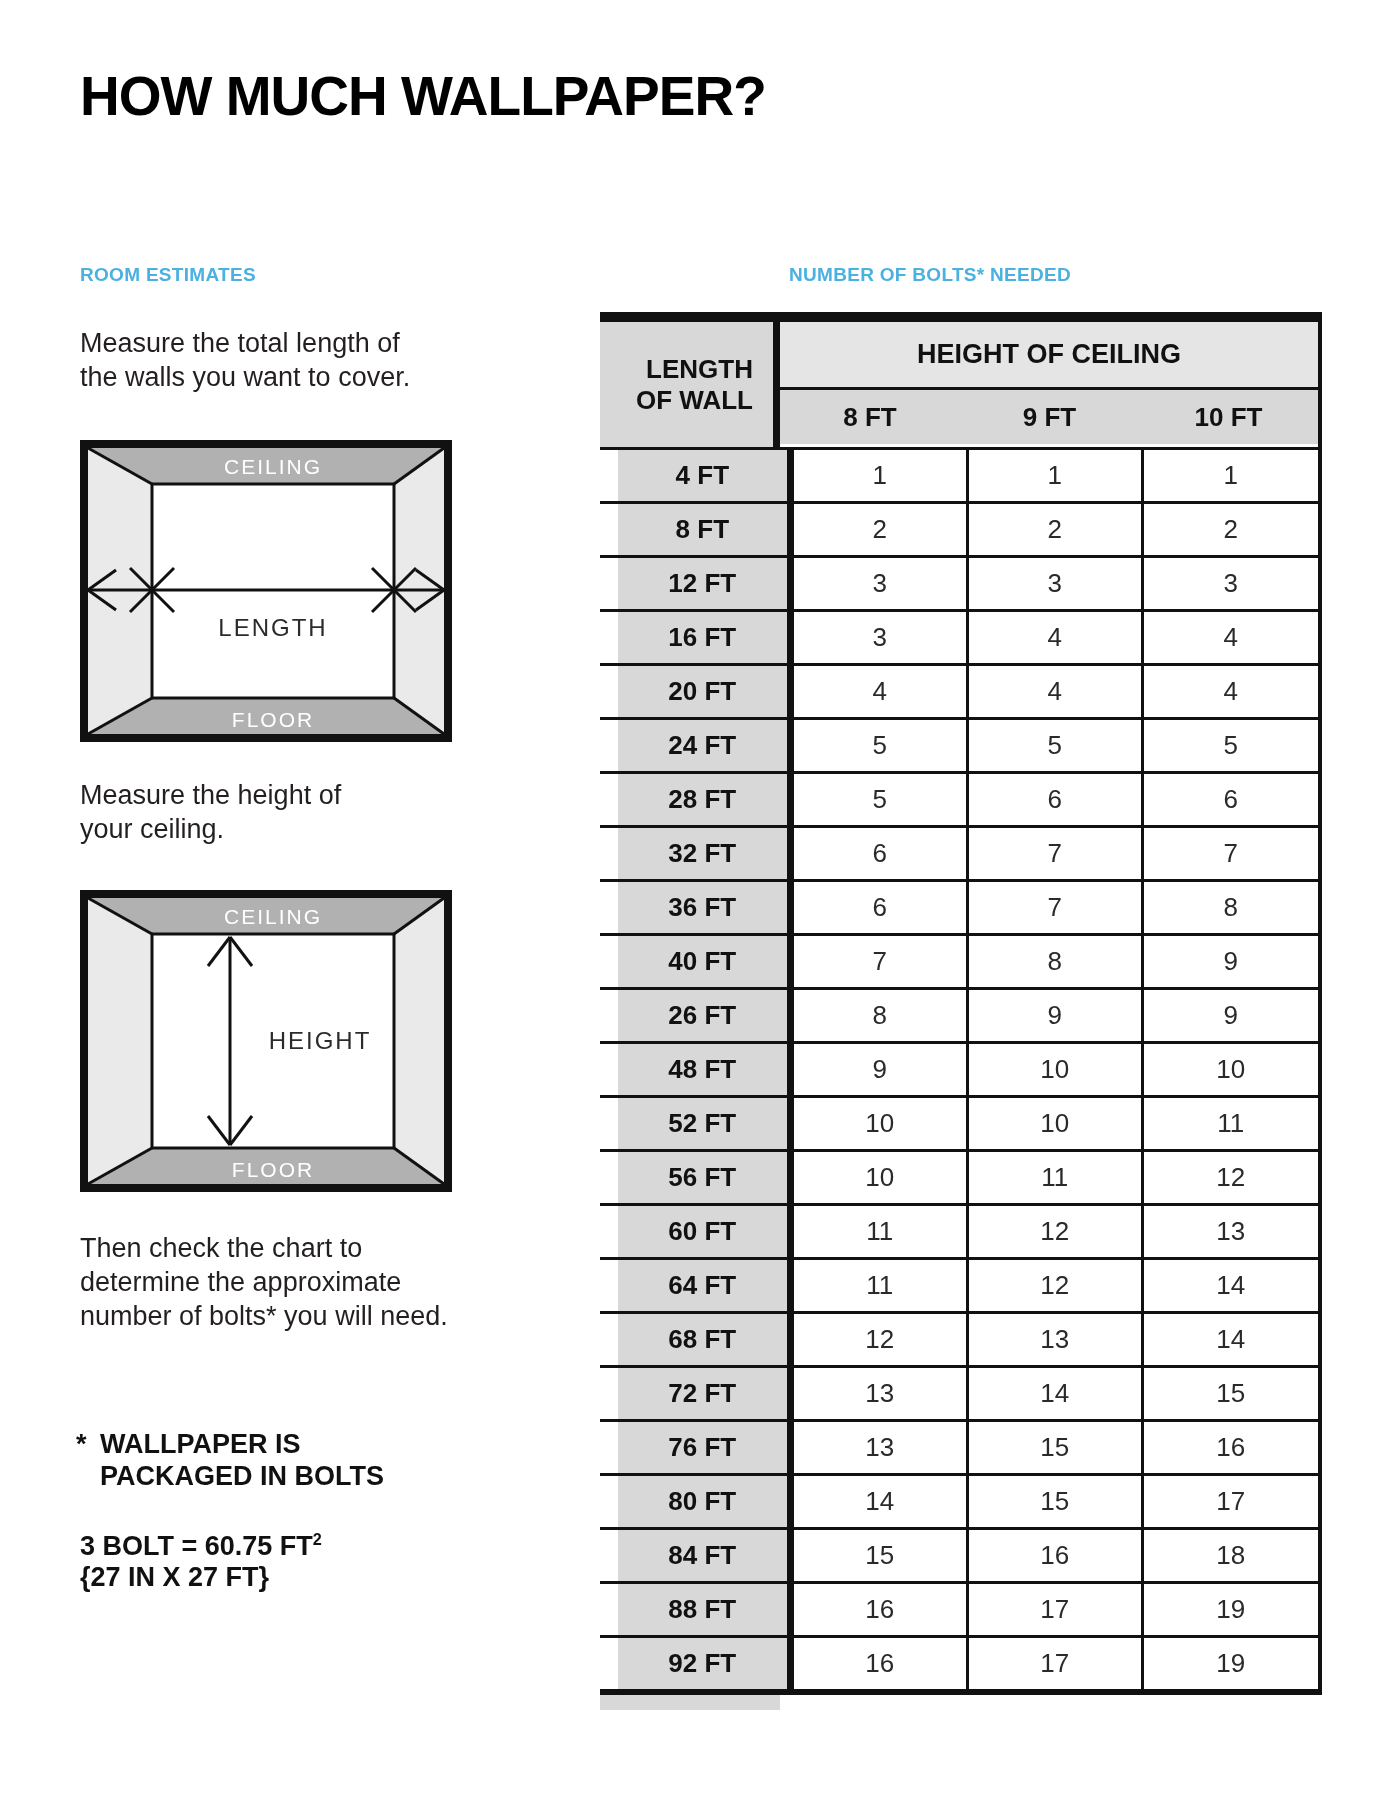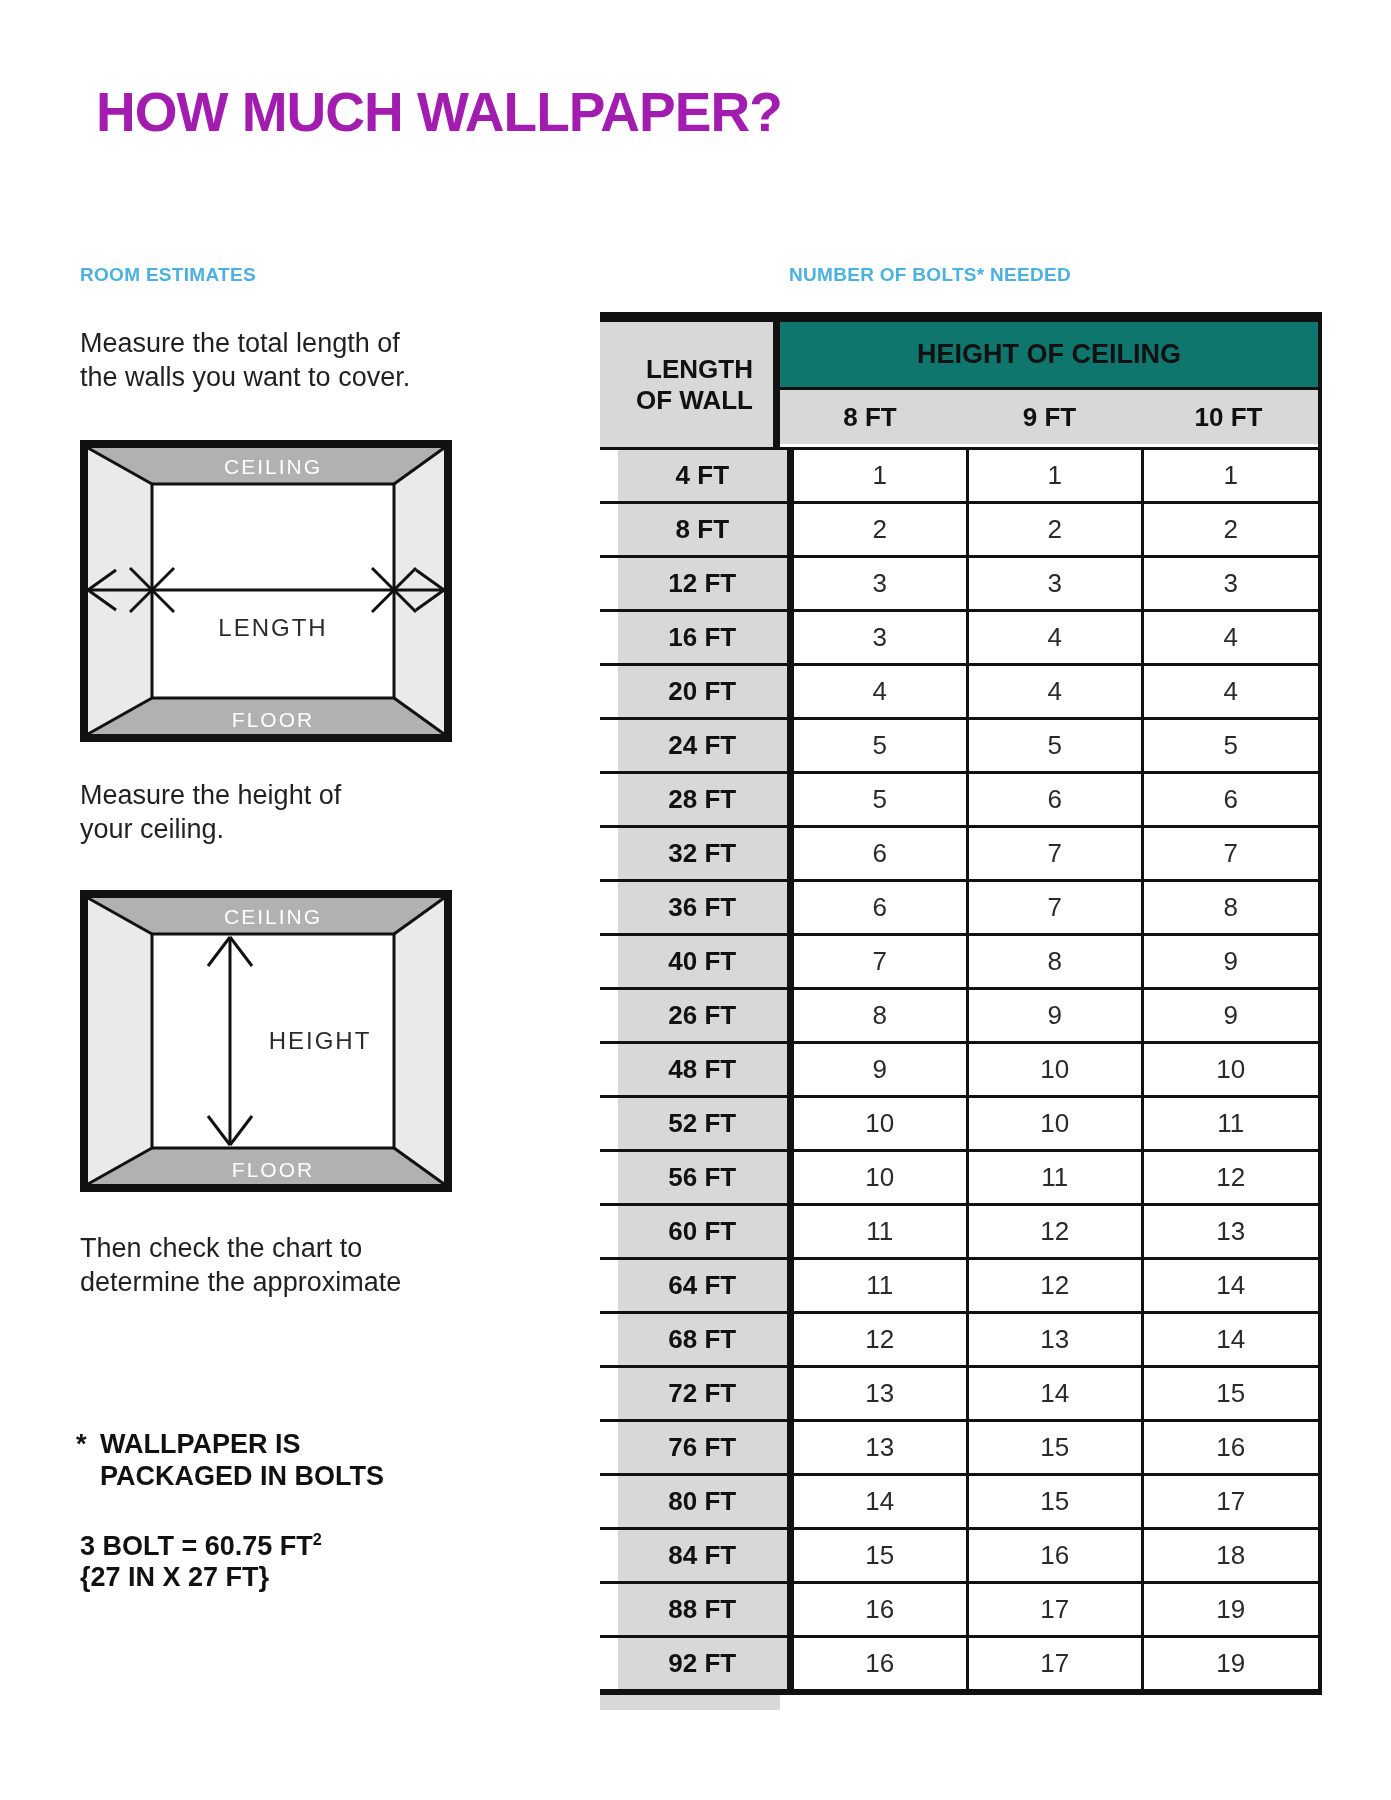--- a/index.html
+++ b/index.html
@@ -1,22 +1,22 @@
 <!DOCTYPE html>
 <html><head>
 <meta charset="utf-8">
 <style>
   html,body { margin:0; padding:0; background:#ffffff; }
   .page {
     position:relative; width:1391px; height:1800px; background:#ffffff;
     font-family:"Liberation Sans", sans-serif; color:#231f20; overflow:hidden;
   }
   .title {
-    position:absolute; left:80px; top:64px; margin:16px;
-    font-size:55px; font-weight:bold; color:#a21caf; letter-spacing:-1px;
+    position:absolute; left:80px; top:64px; margin:0;
+    font-size:55px; font-weight:bold; color:#000000; letter-spacing:-1px;
   }
   .blue-heading {
     position:absolute; margin:0; font-size:19px; font-weight:bold;
     color:#4ab1e0; letter-spacing:0.3px;
   }
   #room-heading { left:80px; top:264px; }
   #table-heading { left:600px; top:264px; width:660px; text-align:center; }
 
   .para { position:absolute; left:80px; margin:0; font-size:27px; line-height:34px; color:#231f20; }
   #para1 { top:326px; }
@@ -37,21 +37,21 @@
   .topbar { height:10px; background:#111; }
   .hdr { display:flex; }
   .cell { box-sizing:border-box; display:flex; align-items:center; justify-content:center; }
   .corner {
     width:180px; height:125px; background:#d8d8d8; border-right:7px solid #111;
     font-size:26px; font-weight:bold; text-align:right; line-height:31px; color:#111;
     padding:0 20px;
   }
   .hdr-right { width:542px; box-sizing:border-box; border-right:4px solid #111; }
   .group {
-    height:68px; background:#0f766e; border-bottom:3px solid #111;
+    height:68px; background:#e5e5e5; border-bottom:3px solid #111;
     display:flex; align-items:center; justify-content:center;
     font-size:27px; font-weight:bold; color:#111; box-sizing:border-box;
   }
   .subs { display:flex; height:54px; background:#d8d8d8; }
   .sub { font-size:26px; font-weight:bold; color:#111; }
   .sub:nth-child(1){ width:180px; } .sub:nth-child(2){ width:179px; } .sub:nth-child(3){ width:179px; }
 
   .row { display:flex; height:54px; border-top:3px solid #111; box-sizing:border-box;padding-left:18px; }
   .row .cell { height:51px; }
   .label {
@@ -139,20 +139,21 @@
       <line x1="150" y1="255" x2="172" y2="226"></line>
     </g>
     <text x="193" y="34" text-anchor="middle" class="band-text">CEILING</text>
     <text x="193" y="287" text-anchor="middle" class="band-text">FLOOR</text>
     <text x="240" y="159" text-anchor="middle" class="dim-text">HEIGHT</text>
   </svg>
 
   <p class="para" id="para3">
     <span>Then check the chart to</span><br>
     <span>determine the approximate</span><br>
+    <span>number of bolts* you will need.</span>
   </p>
 
   <p class="note">
     <span class="star">*</span>
     <span>
       <span>WALLPAPER IS</span><br>
       <span>PACKAGED IN BOLTS</span>
     </span>
   </p>
 

